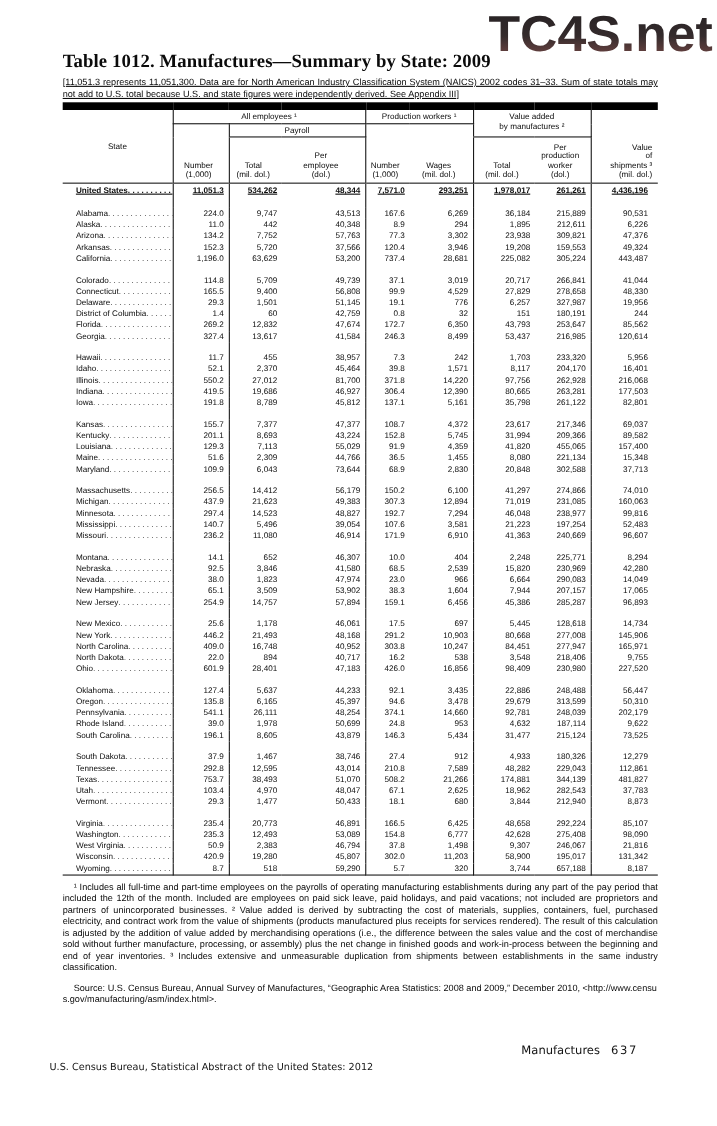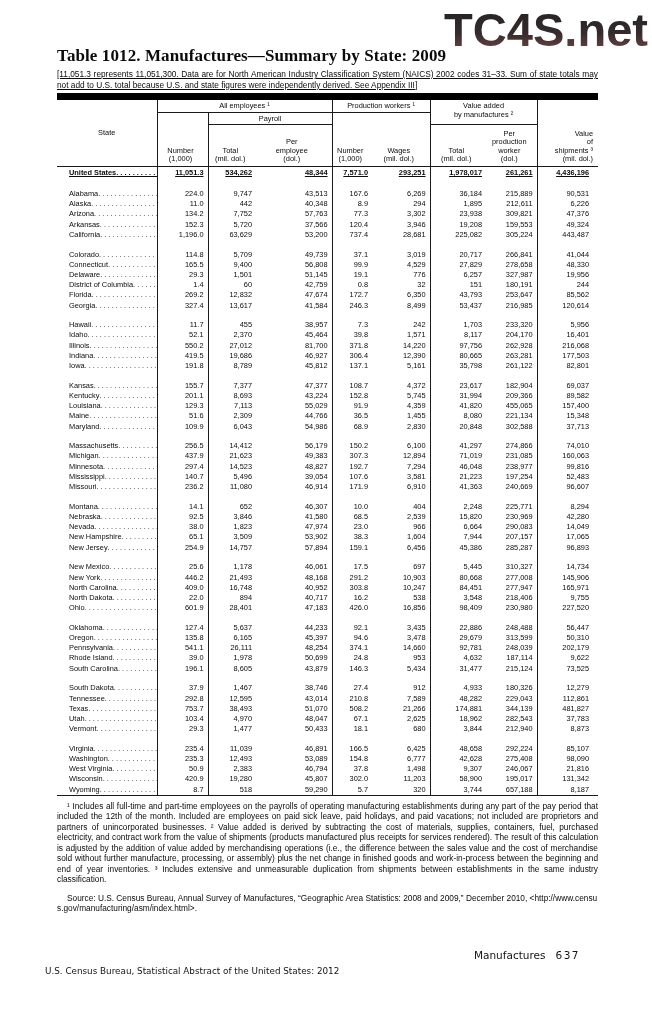--- a/index.html
+++ b/index.html
@@ -423,21 +423,21 @@
                 <span class="stname">Kansas</span>
                 <span class="ld"> . . . . . . . . . . . . . . . . . . . . . . . .</span>
               </span>
             </td>
             <td class="num br">155.7</td>
             <td class="num">7,377</td>
             <td class="num br">47,377</td>
             <td class="num">108.7</td>
             <td class="num br">4,372</td>
             <td class="num">23,617</td>
-            <td class="num br">182,904</td>
+            <td class="num br">217,346</td>
             <td class="num c8">69,037</td>
           </tr>
           <tr>
             <td class="stc br">
               <span class="stflex">
                 <span class="stname">Kentucky</span>
                 <span class="ld"> . . . . . . . . . . . . . . . . . . . . . . . .</span>
               </span>
             </td>
             <td class="num br">201.1</td>
@@ -483,21 +483,21 @@
           </tr>
           <tr>
             <td class="stc br">
               <span class="stflex">
                 <span class="stname">Maryland</span>
                 <span class="ld"> . . . . . . . . . . . . . . . . . . . . . . . .</span>
               </span>
             </td>
             <td class="num br">109.9</td>
             <td class="num">6,043</td>
-            <td class="num br">54,986</td>
+            <td class="num br">73,644</td>
             <td class="num">68.9</td>
             <td class="num br">2,830</td>
             <td class="num">20,848</td>
             <td class="num br">302,588</td>
             <td class="num c8">37,713</td>
           </tr>
           <tr class="sp">
             <td class="stc br"></td>
             <td class="num br"></td>
             <td class="num"></td>
@@ -696,21 +696,21 @@
                 <span class="stname">New Mexico</span>
                 <span class="ld"> . . . . . . . . . . . . . . . . . . . . . . . .</span>
               </span>
             </td>
             <td class="num br">25.6</td>
             <td class="num">1,178</td>
             <td class="num br">46,061</td>
             <td class="num">17.5</td>
             <td class="num br">697</td>
             <td class="num">5,445</td>
-            <td class="num br">310,327</td>
+            <td class="num br">128,618</td>
             <td class="num c8">14,734</td>
           </tr>
           <tr>
             <td class="stc br">
               <span class="stflex">
                 <span class="stname">New York</span>
                 <span class="ld"> . . . . . . . . . . . . . . . . . . . . . . . .</span>
               </span>
             </td>
             <td class="num br">446.2</td>
@@ -964,21 +964,21 @@
             <td class="num c8"></td>
           </tr>
           <tr>
             <td class="stc br">
               <span class="stflex">
                 <span class="stname">Virginia</span>
                 <span class="ld"> . . . . . . . . . . . . . . . . . . . . . . . .</span>
               </span>
             </td>
             <td class="num br">235.4</td>
-            <td class="num">11,039</td>
+            <td class="num">20,773</td>
             <td class="num br">46,891</td>
             <td class="num">166.5</td>
             <td class="num br">6,425</td>
             <td class="num">48,658</td>
             <td class="num br">292,224</td>
             <td class="num c8">85,107</td>
           </tr>
           <tr>
             <td class="stc br">
               <span class="stflex">

